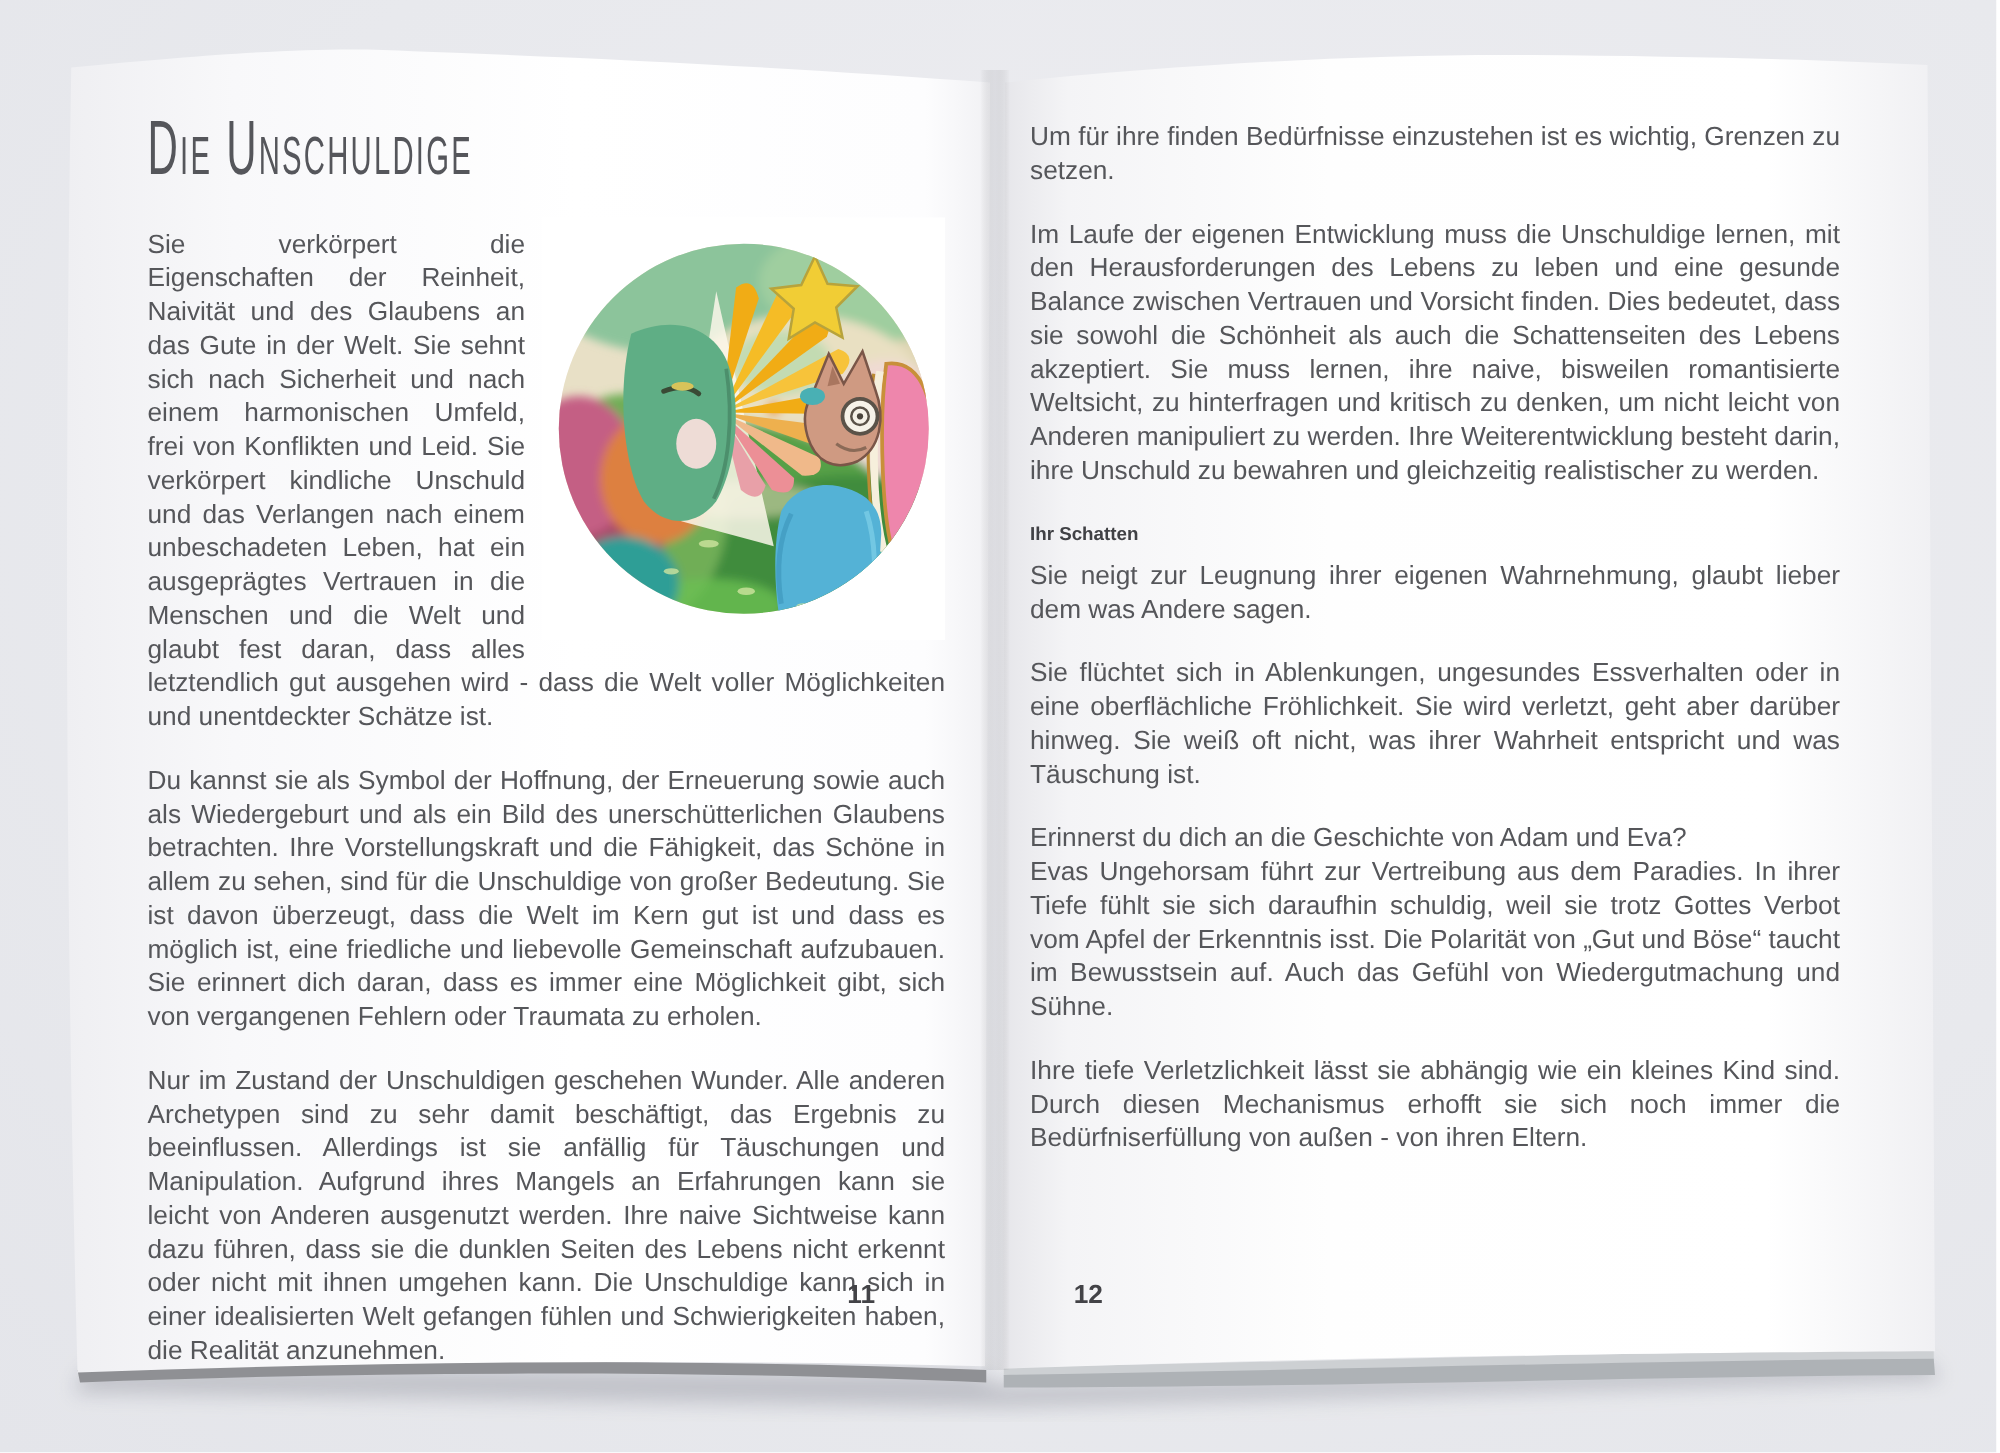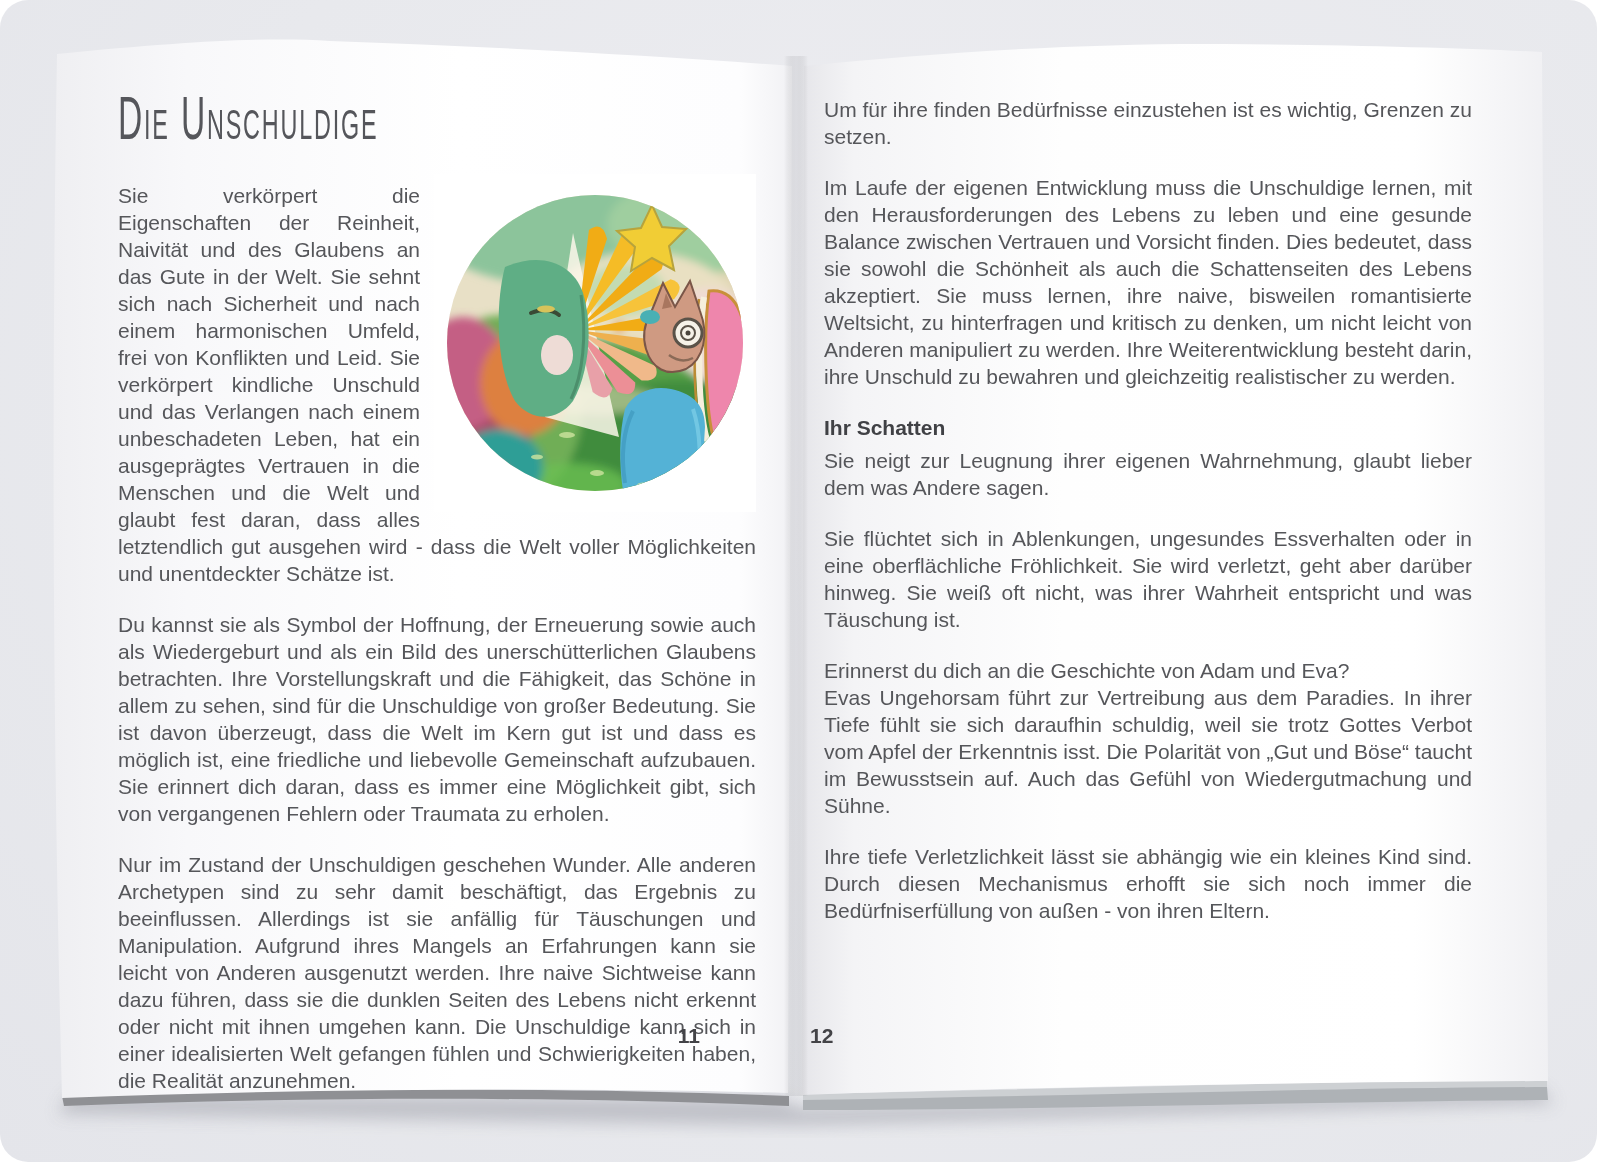--- a/index.html
+++ b/index.html
@@ -1,20 +1,19 @@
 <!DOCTYPE html>
 <html lang="de"><head>
 <meta charset="utf-8">
 <style>
   html,body{margin:0;padding:0;}
   .stage{
     position:relative;width:1597px;height:1162px;overflow:hidden;
     background:radial-gradient(ellipse at 60% 35%, #ededf1 0%, #e8e9ed 60%, #e4e5ea 100%);
     font-family:"Liberation Sans", sans-serif;
-    border-radius:28px;
   }
   .book-svg{position:absolute;left:0;top:0;width:1600px;height:1162px;}
   .page-content{
     position:absolute;color:#55565a;font-size:21px;line-height:27px;
     text-align:justify;hyphens:auto;-webkit-hyphens:auto;
   }
   .left-content{left:118px;top:86px;width:638px;}
   .right-content{left:824px;top:96px;width:648px;}
   .page-content p{margin:0 0 24px 0;}
   .title-wrap{height:62px;margin:0 0 34px 0;}
@@ -22,29 +21,29 @@
     display:inline-block;font-weight:400;font-variant:small-caps;
     font-size:56px;line-height:58px;color:#55565b;letter-spacing:3px;
     transform:scale(0.60,1.10);transform-origin:left top;white-space:nowrap;
   }
   .img-float{
     float:right;width:322px;height:338px;margin:-8px 0 8px 14px;
     display:flex;align-items:center;justify-content:center;background:#ffffff;
   }
   .illustration{width:296px;height:296px;display:block;}
   .shadow-heading{
-    font-weight:bold;color:#404145;font-size:21px;line-height:27px;
+    font-weight:bold;color:#404145;font-size:15px;line-height:27px;
     margin:6px 0 6px 0;text-align:left;
   }
   .adam-q,.adam-a{display:block;}
   .pagenum{
     position:absolute;top:1024px;font-size:21px;font-weight:bold;color:#434347;
   }
   .pagenum-left{left:628px;width:72px;text-align:right;}
-  .pagenum-right{left:810px;}
+  .pagenum-right{left:859px;}
 </style>
 </head>
 <body>
 
 <div class="stage">
 
   <svg class="book-svg" viewBox="0 0 1600 1162" aria-hidden="true">
     <defs>
       <linearGradient id="lpg" x1="0" y1="0" x2="1" y2="0">
         <stop offset="0" stop-color="#efeff2"></stop>

